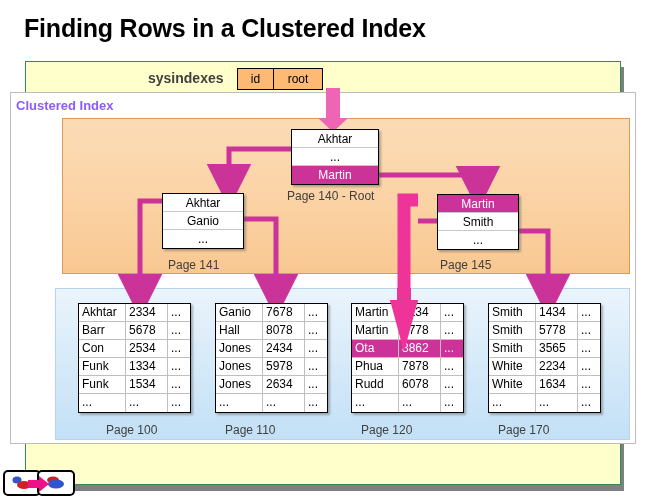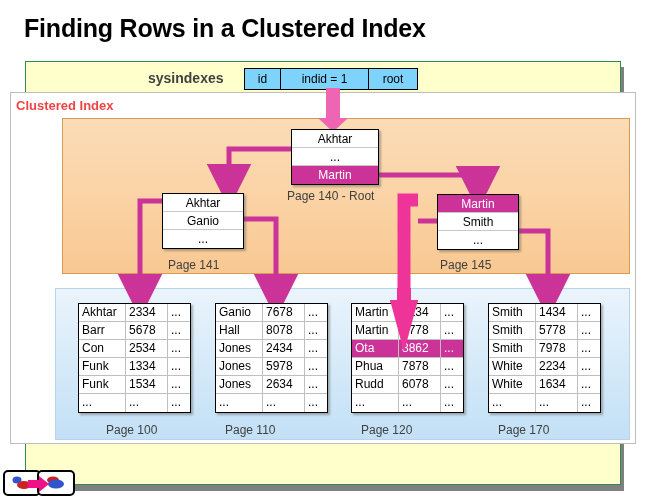--- a/index.html
+++ b/index.html
@@ -31,42 +31,42 @@
     position:absolute;left:31px;top:485px;width:593px;height:6px;
     background:#808080;
   }
 
   
   .sysindexes-label{
     position:absolute;left:148px;top:70px;
     font-size:14px;font-weight:bold;color:#404040;
   }
   .sysrow{
-    position:absolute;left:244px;top:68px;height:22px;
-    display:flex;background:#7dd3fc;
+    position:absolute;left:237px;top:68px;height:22px;
+    display:flex;background:#fdba74;
     border:1px solid #000;box-sizing:border-box;
   }
   .sysrow .cell{
     border-right:1px solid #000;box-sizing:border-box;
     display:flex;align-items:center;justify-content:center;
     font-size:12px;color:#000;height:100%;
   }
   .sysrow .cell:last-child{border-right:none;}
   .sysrow .c-id{width:36px;}
   .sysrow .c-indid{width:88px;}
   .sysrow .c-root{width:48px;text-align:right;}
 
   
   .ci-panel{
     position:absolute;left:10px;top:92px;width:626px;height:352px;
     background:#ffffff;border:1px solid #bdbdbd;box-sizing:border-box;
   }
   .ci-title{
     position:absolute;left:16px;top:98px;
-    font-size:13px;font-weight:bold;color:#ef4444;
+    font-size:13px;font-weight:bold;color:#8b5cf6;
   }
 
   
   .orange-region{
     position:absolute;left:62px;top:118px;width:568px;height:156px;
     background:linear-gradient(180deg,#fbdcb6 0%,#fbd2a4 55%,#f8c891 100%);
     border:1px solid #d89b53;box-sizing:border-box;
   }
 
   
@@ -158,21 +158,20 @@
 
   <div class="title">Finding Rows in a Clustered Index</div>
 
   <div class="band-shadow"></div>
   <div class="band-shadow-b"></div>
   <div class="yellow-band"></div>
 
   <div class="sysindexes-label">sysindexes</div>
   <div class="sysrow">
     <div class="cell c-id">id</div>
-    <div class="cell c-indid">indid = 1</div>
     <div class="cell c-root">root</div>
   </div>
 
   <div class="ci-panel"></div>
   <div class="ci-title">Clustered Index</div>
 
   <div class="orange-region"></div>
   <div class="blue-region"></div>
 
   <svg class="conn">
@@ -335,21 +334,21 @@
         <div class="dc dc-num">1434</div>
         <div class="dc dc-dots">...</div>
       </div>
       <div class="drow">
         <div class="dc dc-name">Smith</div>
         <div class="dc dc-num">5778</div>
         <div class="dc dc-dots">...</div>
       </div>
       <div class="drow">
         <div class="dc dc-name">Smith</div>
-        <div class="dc dc-num">7978</div>
+        <div class="dc dc-num">3565</div>
         <div class="dc dc-dots">...</div>
       </div>
       <div class="drow">
         <div class="dc dc-name">White</div>
         <div class="dc dc-num">2234</div>
         <div class="dc dc-dots">...</div>
       </div>
       <div class="drow">
         <div class="dc dc-name">White</div>
         <div class="dc dc-num">1634</div>

